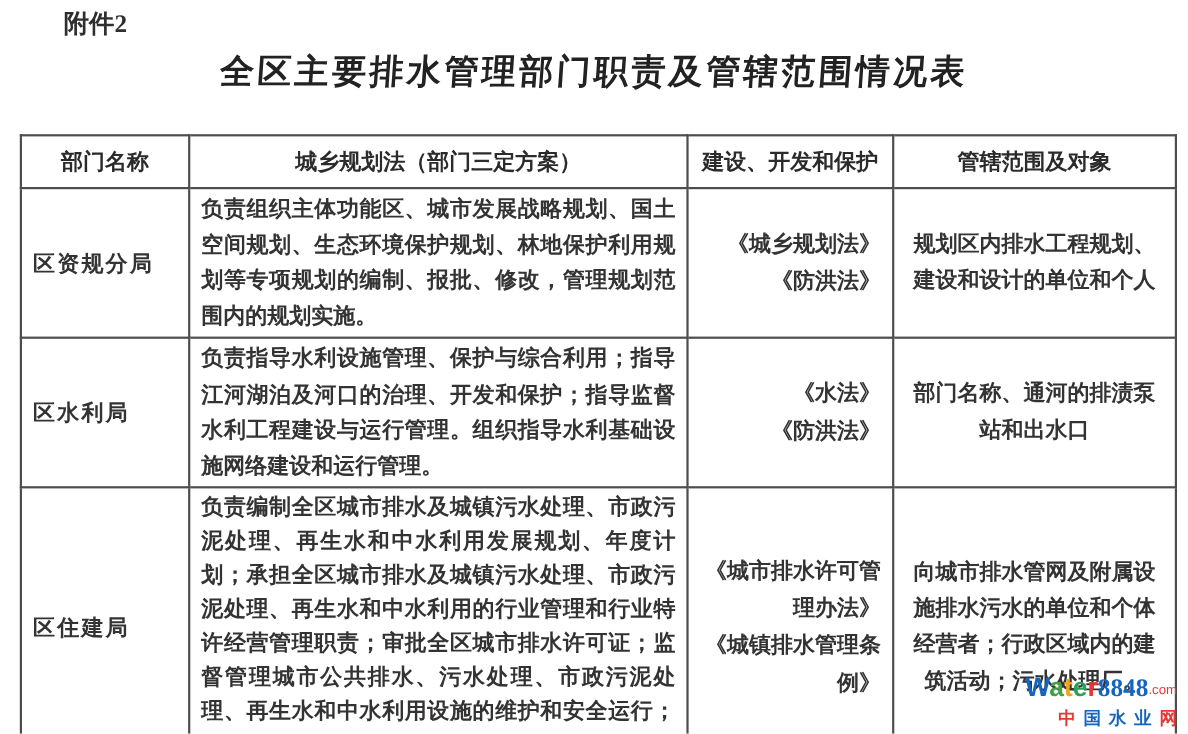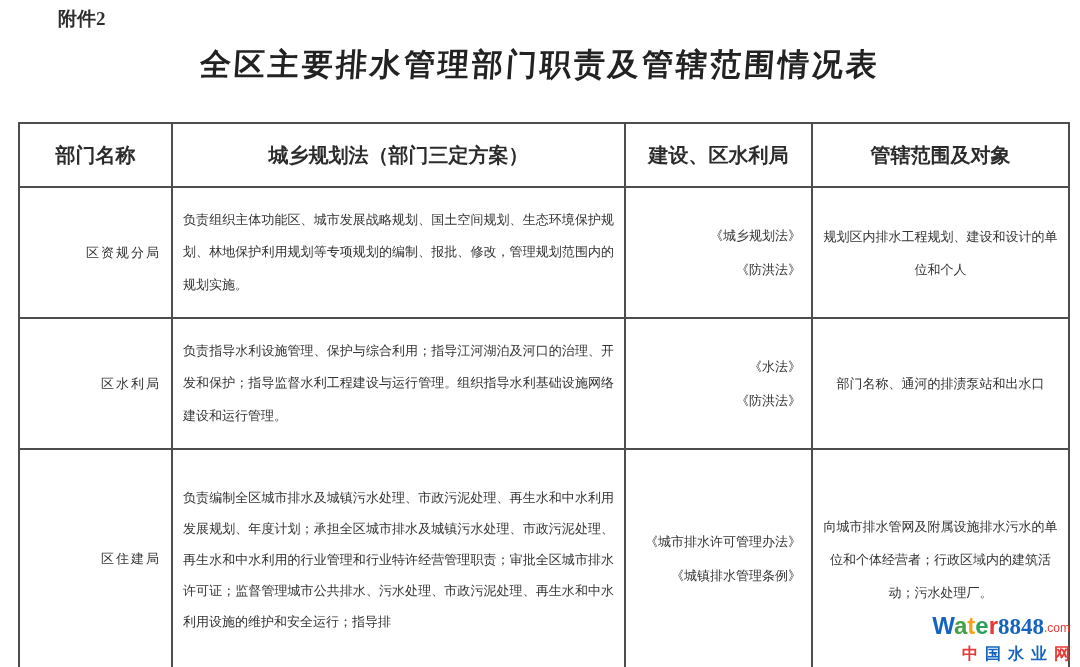--- a/index.html
+++ b/index.html
@@ -9,21 +9,21 @@
     height: 667px;
     background: #ffffff;
     overflow: hidden;
     font-family: "Liberation Serif", "DejaVu Serif", serif;
     color: #333333;
   }
   .attachment-label {
     position: absolute;
     left: 18px;
     top: 6px;
-    font-size: 19px;
+    font-size: 23px;
     font-weight: bold;
     color: #2e2e2e;
     padding-left: 40px;
   }
   .doc-title {
     position: absolute;
     left: 0;
     top: 44px;
     width: 100%;
     text-align: center;
@@ -37,42 +37,43 @@
     position: absolute;
     left: 18px;
     top: 122px;
     width: 1050px;
     border-collapse: collapse;
     table-layout: fixed;
   }
   table.main-table th, table.main-table td {
     border: 2px solid #4d4d4d;
     vertical-align: middle;
-    font-size: 13px;
+    font-size: 20px;
     color: #333333;
     padding: 2px 10px;
     box-sizing: border-box;
+    font-weight: bold;
   }
   table.main-table th {
     font-family: "Liberation Sans", "DejaVu Sans", sans-serif;
     font-weight: bold;
     font-size: 20px;
-    height: 64px;
+    height: 48px;
     text-align: center;
     color: #2b2b2b;
   }
   col.c-dept  { width: 153px; }
   col.c-duty  { width: 453px; }
   col.c-basis { width: 187px; }
   col.c-scope { width: 257px; }
   tr.row-1 td { height: 131px; }
   tr.row-2 td { height: 131px; }
   tr.row-3 td { height: 220px; }
   td.cell-dept {
-    text-align: right;
+    text-align: left;
     letter-spacing: 2px;
   }
   td.cell-duty {
     text-align: justify;
     text-align-last: left;
     line-height: 32.5px;
     padding: 4px 12px;
   }
   tr.row-3 td.cell-duty { line-height: 31px; }
   td.cell-basis {
@@ -134,21 +135,21 @@
     <colgroup>
       <col class="c-dept">
         <col class="c-duty">
         <col class="c-basis">
         <col class="c-scope">
     </colgroup>
     <thead>
       <tr>
         <th>部门名称</th>
         <th>城乡规划法（部门三定方案）</th>
-        <th>建设、区水利局</th>
+        <th>建设、开发和保护</th>
         <th>管辖范围及对象</th>
       </tr>
     </thead>
     <tbody>
       <tr class="row-1">
         <td class="cell-dept">区资规分局</td>
         <td class="cell-duty">负责组织主体功能区、城市发展战略规划、国土空间规划、生态环境保护规划、林地保护利用规划等专项规划的编制、报批、修改，管理规划范围内的规划实施。</td>
         <td class="cell-basis">《城乡规划法》
 《防洪法》</td>
         <td class="cell-scope">规划区内排水工程规划、建设和设计的单位和个人</td>

